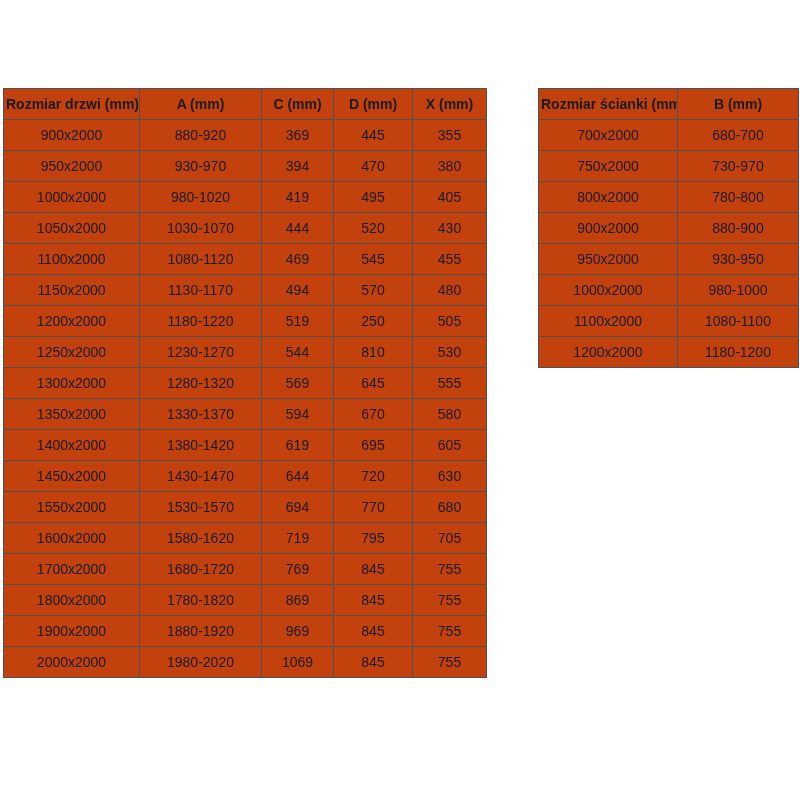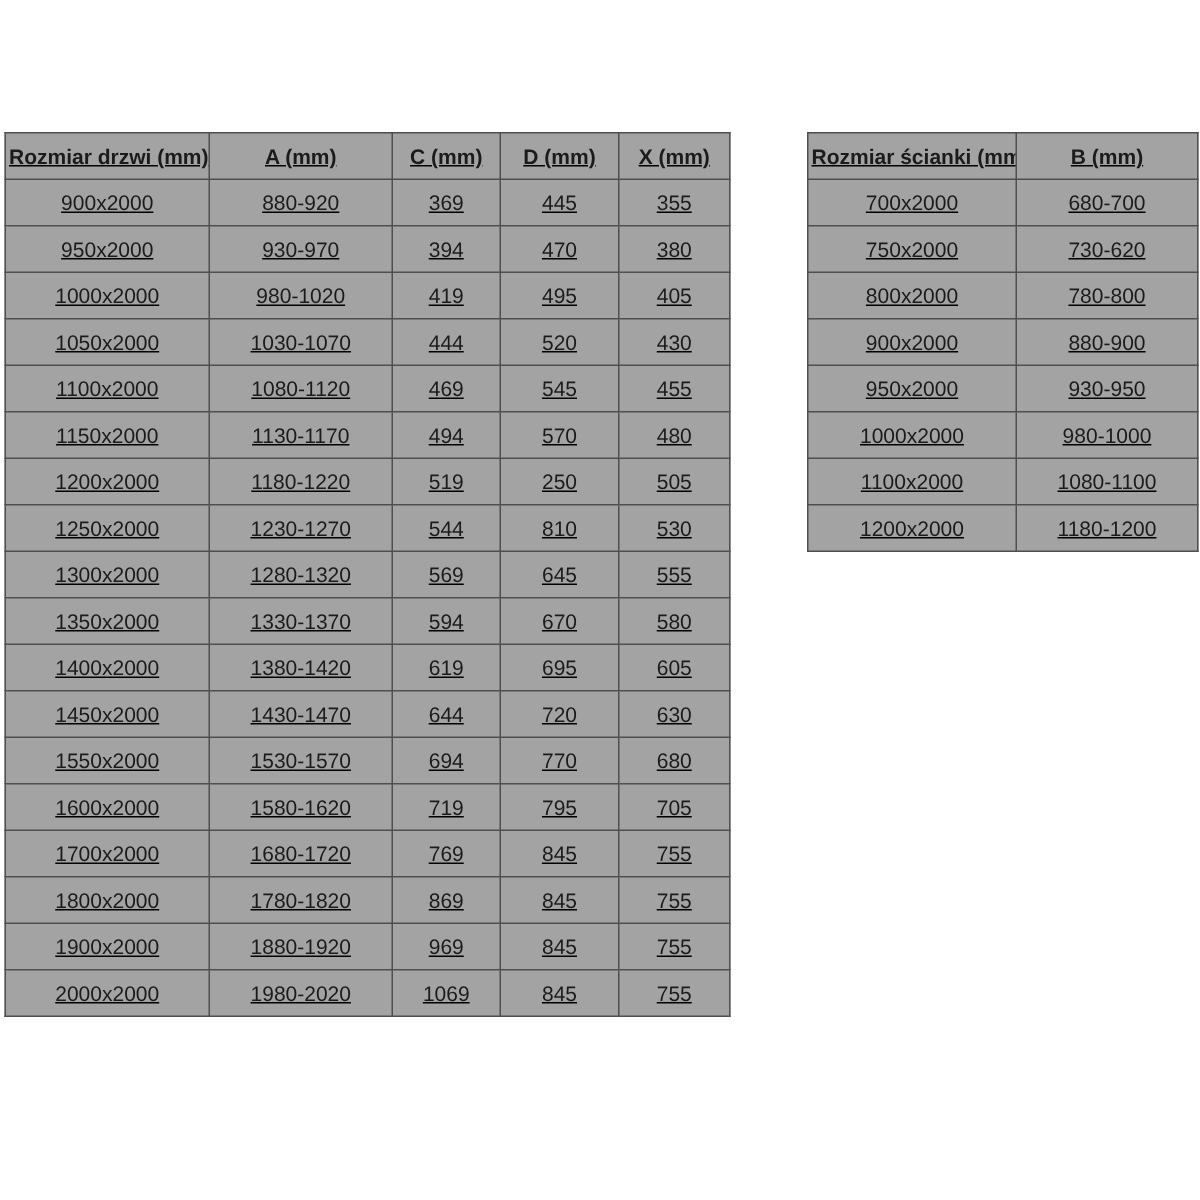--- a/index.html
+++ b/index.html
@@ -15,22 +15,21 @@
     width: 800px;
     height: 800px;
     background: #ffffff;
     overflow: hidden;
   }
   table.spec {
     position: absolute;
     top: 88px;
     border-collapse: collapse;
     table-layout: fixed;
-    background: #a3a3a3;
-    text-decoration: underline;
+    background: #c2410c;
   }
   table.spec th,
   table.spec td {
     border: 1px solid #4f4f4f;
     text-align: center;
     vertical-align: middle;
     height: 30px;
     padding: 0 2px;
     font-size: 14px;
     color: #1b1b1b;
@@ -219,21 +218,21 @@
           <th>B (mm)</th>
         </tr>
     </thead>
     <tbody>
         <tr>
           <td>700x2000</td>
           <td>680-700</td>
         </tr>
         <tr>
           <td>750x2000</td>
-          <td>730-620</td>
+          <td>730-970</td>
         </tr>
         <tr>
           <td>800x2000</td>
           <td>780-800</td>
         </tr>
         <tr>
           <td>900x2000</td>
           <td>880-900</td>
         </tr>
         <tr>

